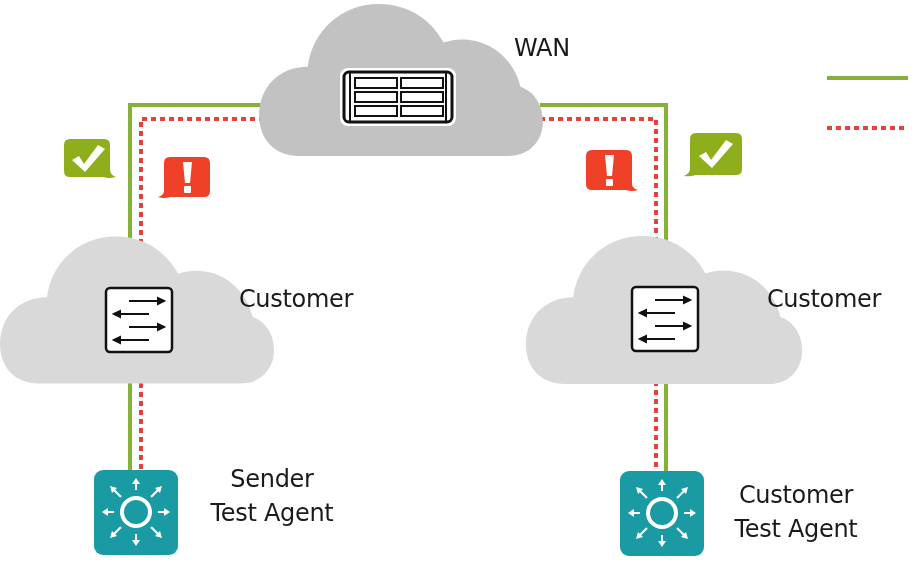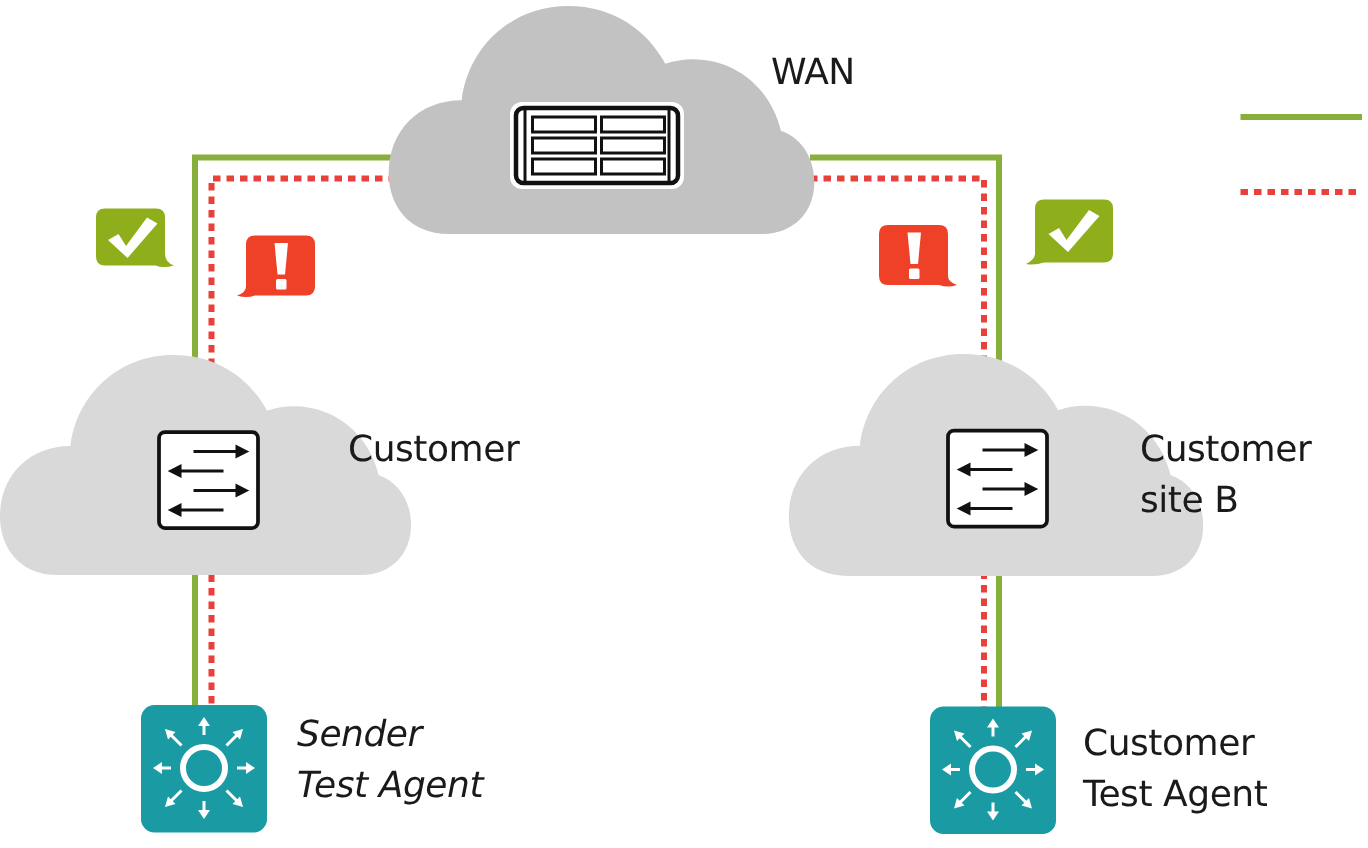--- a/index.html
+++ b/index.html
@@ -1,18 +1,18 @@
 <!DOCTYPE html>
 <html><head>
   <meta charset="utf-8">
   <style>
     html, body { margin: 0; padding: 0; background: #ffffff; }
     body { width: 912px; height: 565px; position: relative; overflow: hidden; font-family: "DejaVu Sans", sans-serif; }
     #diagram { position: absolute; left: 0; top: 0; }
-    .lbl { position: absolute; font-family: "DejaVu Sans", sans-serif; font-size: 24px; color: #1a1a1a; line-height: 34px; text-align: left; white-space: nowrap; letter-spacing: -0.3px; }
+    .lbl { position: absolute; font-family: "DejaVu Sans", sans-serif; font-size: 24px; color: #1a1a1a; line-height: 34px; text-align: center; white-space: nowrap; letter-spacing: -0.3px; }
   </style>
 </head>
 <body>
 
 <svg id="diagram" width="912" height="565" viewBox="0 0 912 565">
   <defs>
     <symbol id="cloud-shape" viewBox="0 0 280 150">
       <path d="M40,150 C12,150 0,130 0,110 C0,82 20,62 48,62 C52,28 80,0 118,0 C148,0 170,16 182,38 C188,36 194,35 200,35 C230,35 252,56 258,82 C270,86 280,98 280,116 C280,136 266,150 246,150 Z"></path>
     </symbol>
   </defs>
@@ -159,24 +159,23 @@
 </svg>
 
 <div class="lbl" style="left:514px;top:31px;">WAN</div>
 
 <div class="lbl" style="left:232px;top:282px;width:128px;">
   <div>Customer</div>
 </div>
 
 <div class="lbl" style="left:760px;top:282px;width:128px;">
   <div>Customer</div>
-  <div>site B</div>
 </div>
 
-<div class="lbl" style="left:198px;top:472px;width:148px;font-style:italic;">
+<div class="lbl" style="left:198px;top:462px;width:148px;">
   <div>Sender</div>
   <div>Test Agent</div>
 </div>
 
 <div class="lbl" style="left:722px;top:478px;width:148px;">
   <div>Customer</div>
   <div>Test Agent</div>
 </div>
 
 </body></html>

